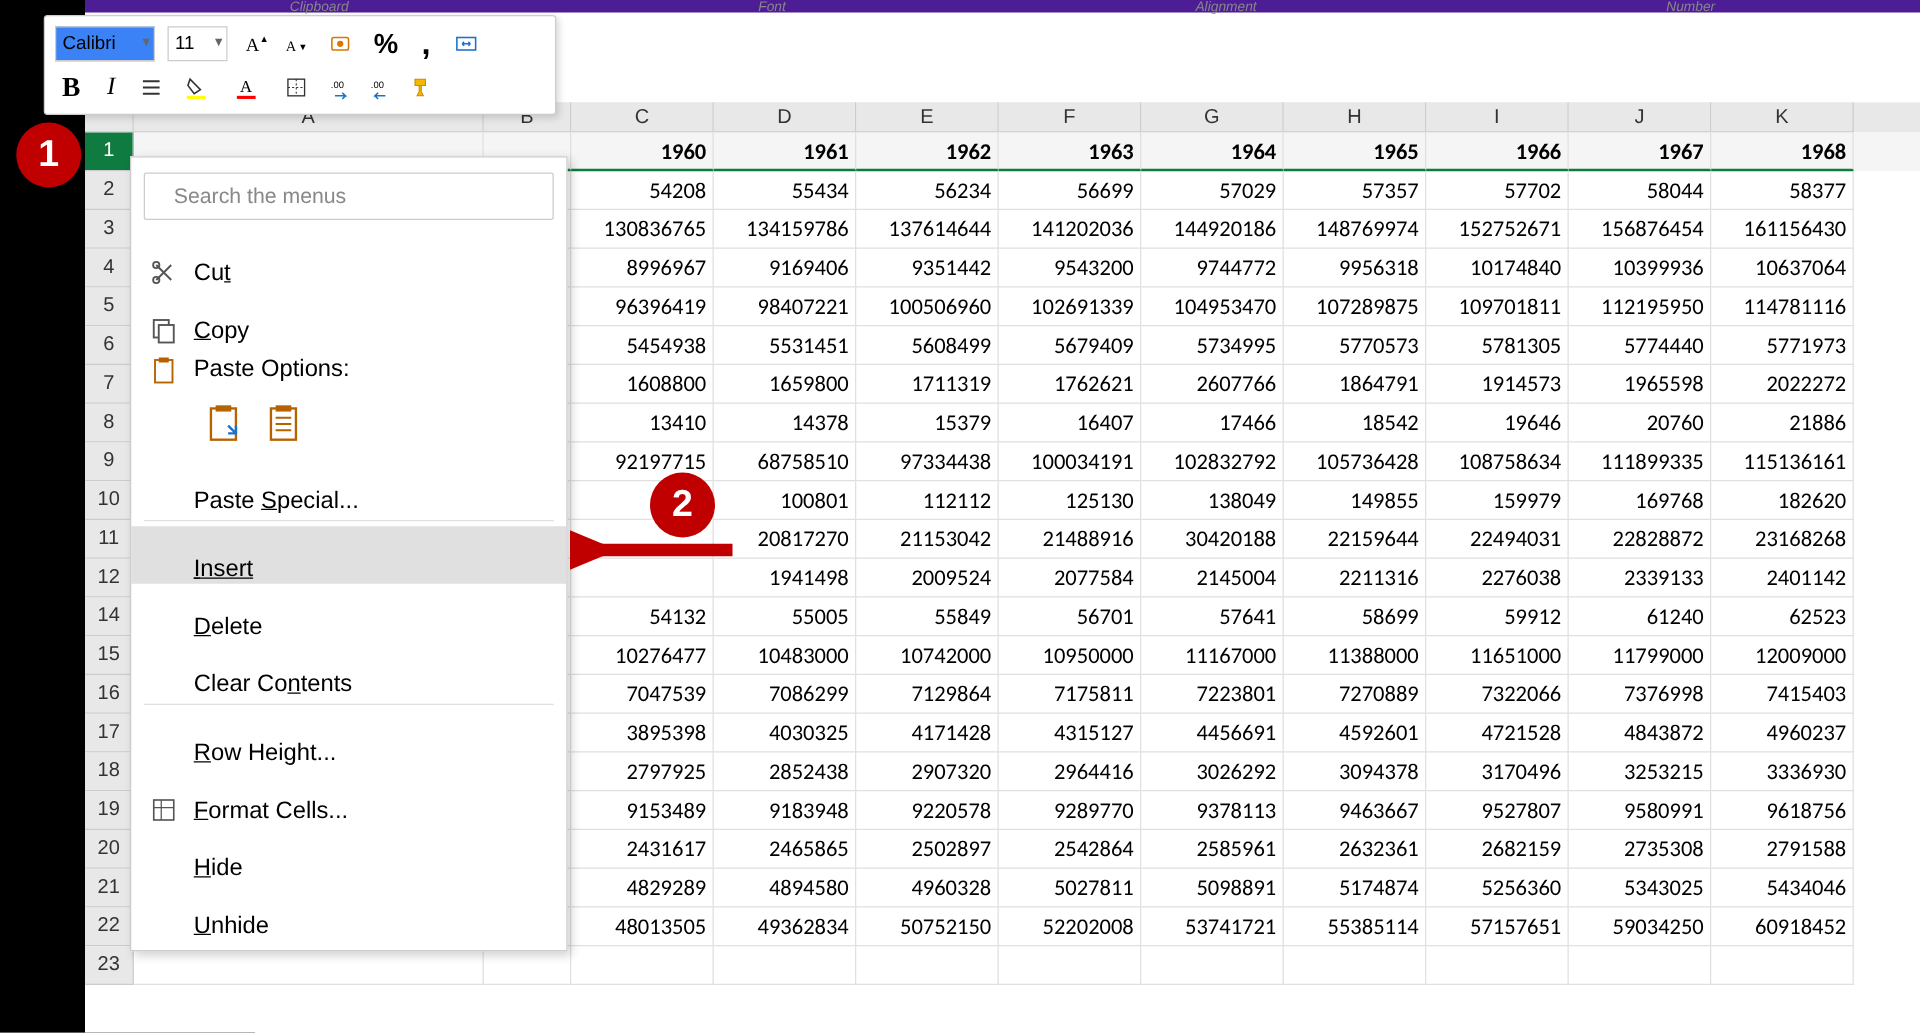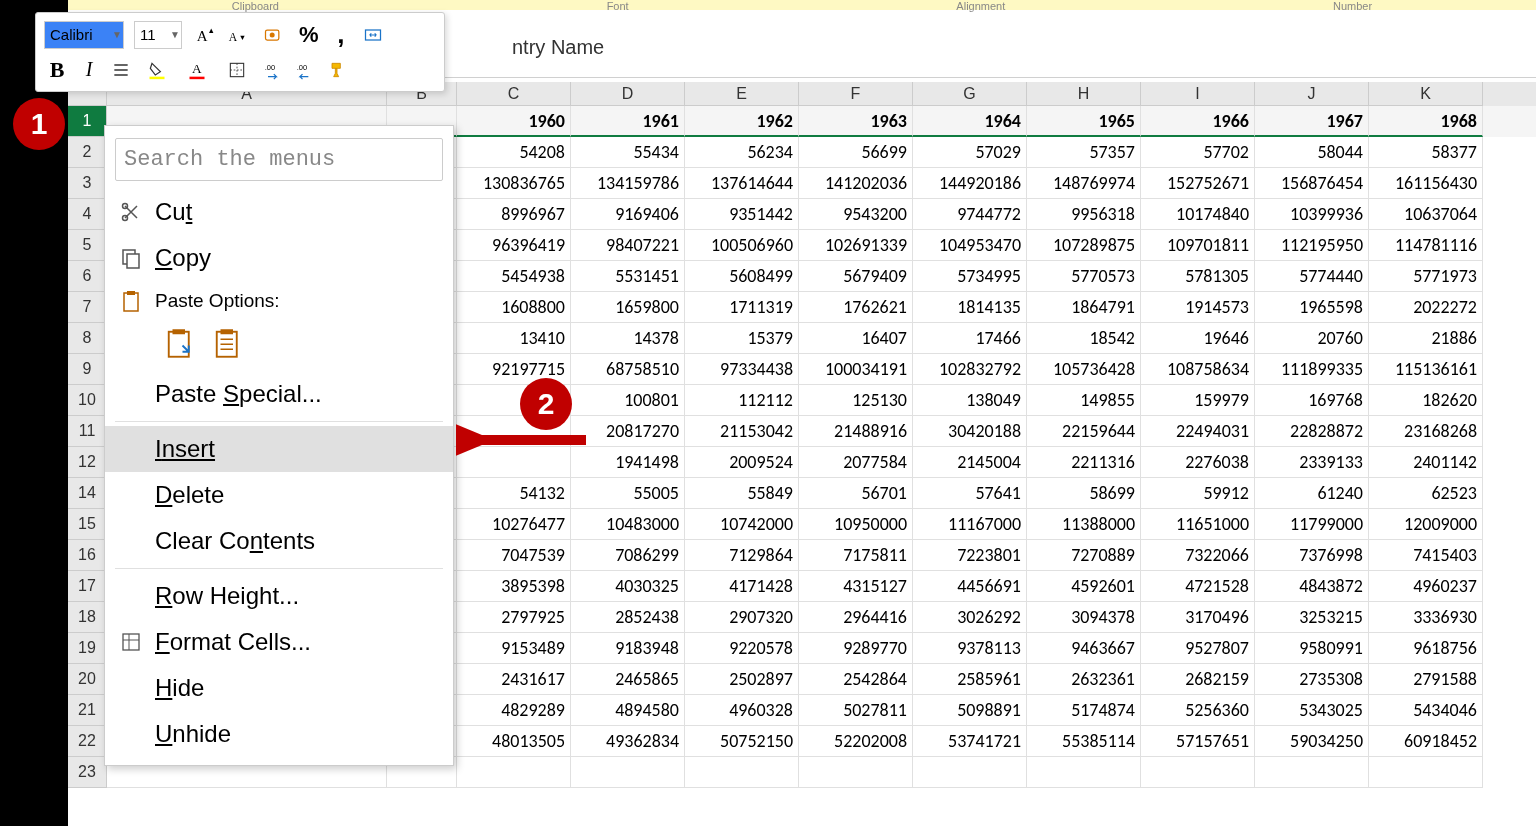--- a/index.html
+++ b/index.html
@@ -32,25 +32,26 @@
       width: 1468px;
       height: 826px;
       background: #fff;
     }
     .top-ribbon-fragment {
       position: absolute;
       top: 0;
       left: 0;
       width: 100%;
       height: 10px;
-      background: #fef9c3;
+      background: #4c1d95;
       display: flex;
       justify-content: space-around;
       font-size: 11px;
       color: #888;
+      font-style: italic;
     }
     .mini-toolbar {
       position: absolute;
       left: 35px;
       top: 12px;
       width: 410px;
       height: 80px;
       background: #fff;
       border: 1px solid #ccc;
       border-radius: 3px;
@@ -221,32 +222,31 @@
       width: 350px;
       background: #fff;
       border: 1px solid #ccc;
       box-shadow: 3px 3px 8px rgba(0,0,0,0.2);
       z-index: 100;
       padding: 8px 0;
     }
     .menu-search {
       margin: 4px 10px 8px 10px;
       border: 1px solid #ccc;
-      padding: 8px 8px;
-      font-size: 22px;
+      padding: 8px 23px;
+      font-size: 17px;
       color: #888;
       border-radius: 2px;
-      font-family: Liberation Mono, monospace;
     }
     .menu-item {
       display: flex;
-      align-items: center;
+      align-items: flex-end;
       height: 46px;
       padding-left: 50px;
-      font-size: 24px;
+      font-size: 19px;
       cursor: pointer;
       position: relative;
     }
     .menu-item.highlighted { background: #e0e0e0; text-decoration: underline; }
     .menu-icon {
       position: absolute;
       left: 14px;
       width: 24px;
       height: 24px;
       display: flex;
@@ -312,24 +312,20 @@
 
 <div class="app-area">
 
   <div class="top-ribbon-fragment">
     <span>Clipboard</span>
     <span>Font</span>
     <span>Alignment</span>
     <span>Number</span>
   </div>
 
-  <div class="formula-bar-area">
-    <div class="name-box">A</div>
-    <div class="formula-text">ntry Name</div>
-  </div>
 
   <div class="grid-container">
     <div class="column-headers">
       <div class="row-header-spacer"></div>
       <div class="col-header col-A">A</div>
       <div class="col-header col-B">B</div>
       <div class="col-header col-C">C</div>
       <div class="col-header col-D">D</div>
       <div class="col-header col-E">E</div>
       <div class="col-header col-F">F</div>
@@ -425,21 +421,21 @@
           <div class="cell num col-K">5771973</div>
         </div>
         <div class="data-row">
           <div class="row-header">7</div>
           <div class="cell text col-A"></div>
           <div class="cell text col-B"></div>
           <div class="cell num col-C">1608800</div>
           <div class="cell num col-D">1659800</div>
           <div class="cell num col-E">1711319</div>
           <div class="cell num col-F">1762621</div>
-          <div class="cell num col-G">1814135</div>
+          <div class="cell num col-G">2607766</div>
           <div class="cell num col-H">1864791</div>
           <div class="cell num col-I">1914573</div>
           <div class="cell num col-J">1965598</div>
           <div class="cell num col-K">2022272</div>
         </div>
         <div class="data-row">
           <div class="row-header">8</div>
           <div class="cell text col-A"></div>
           <div class="cell text col-B"></div>
           <div class="cell num col-C">13410</div>

